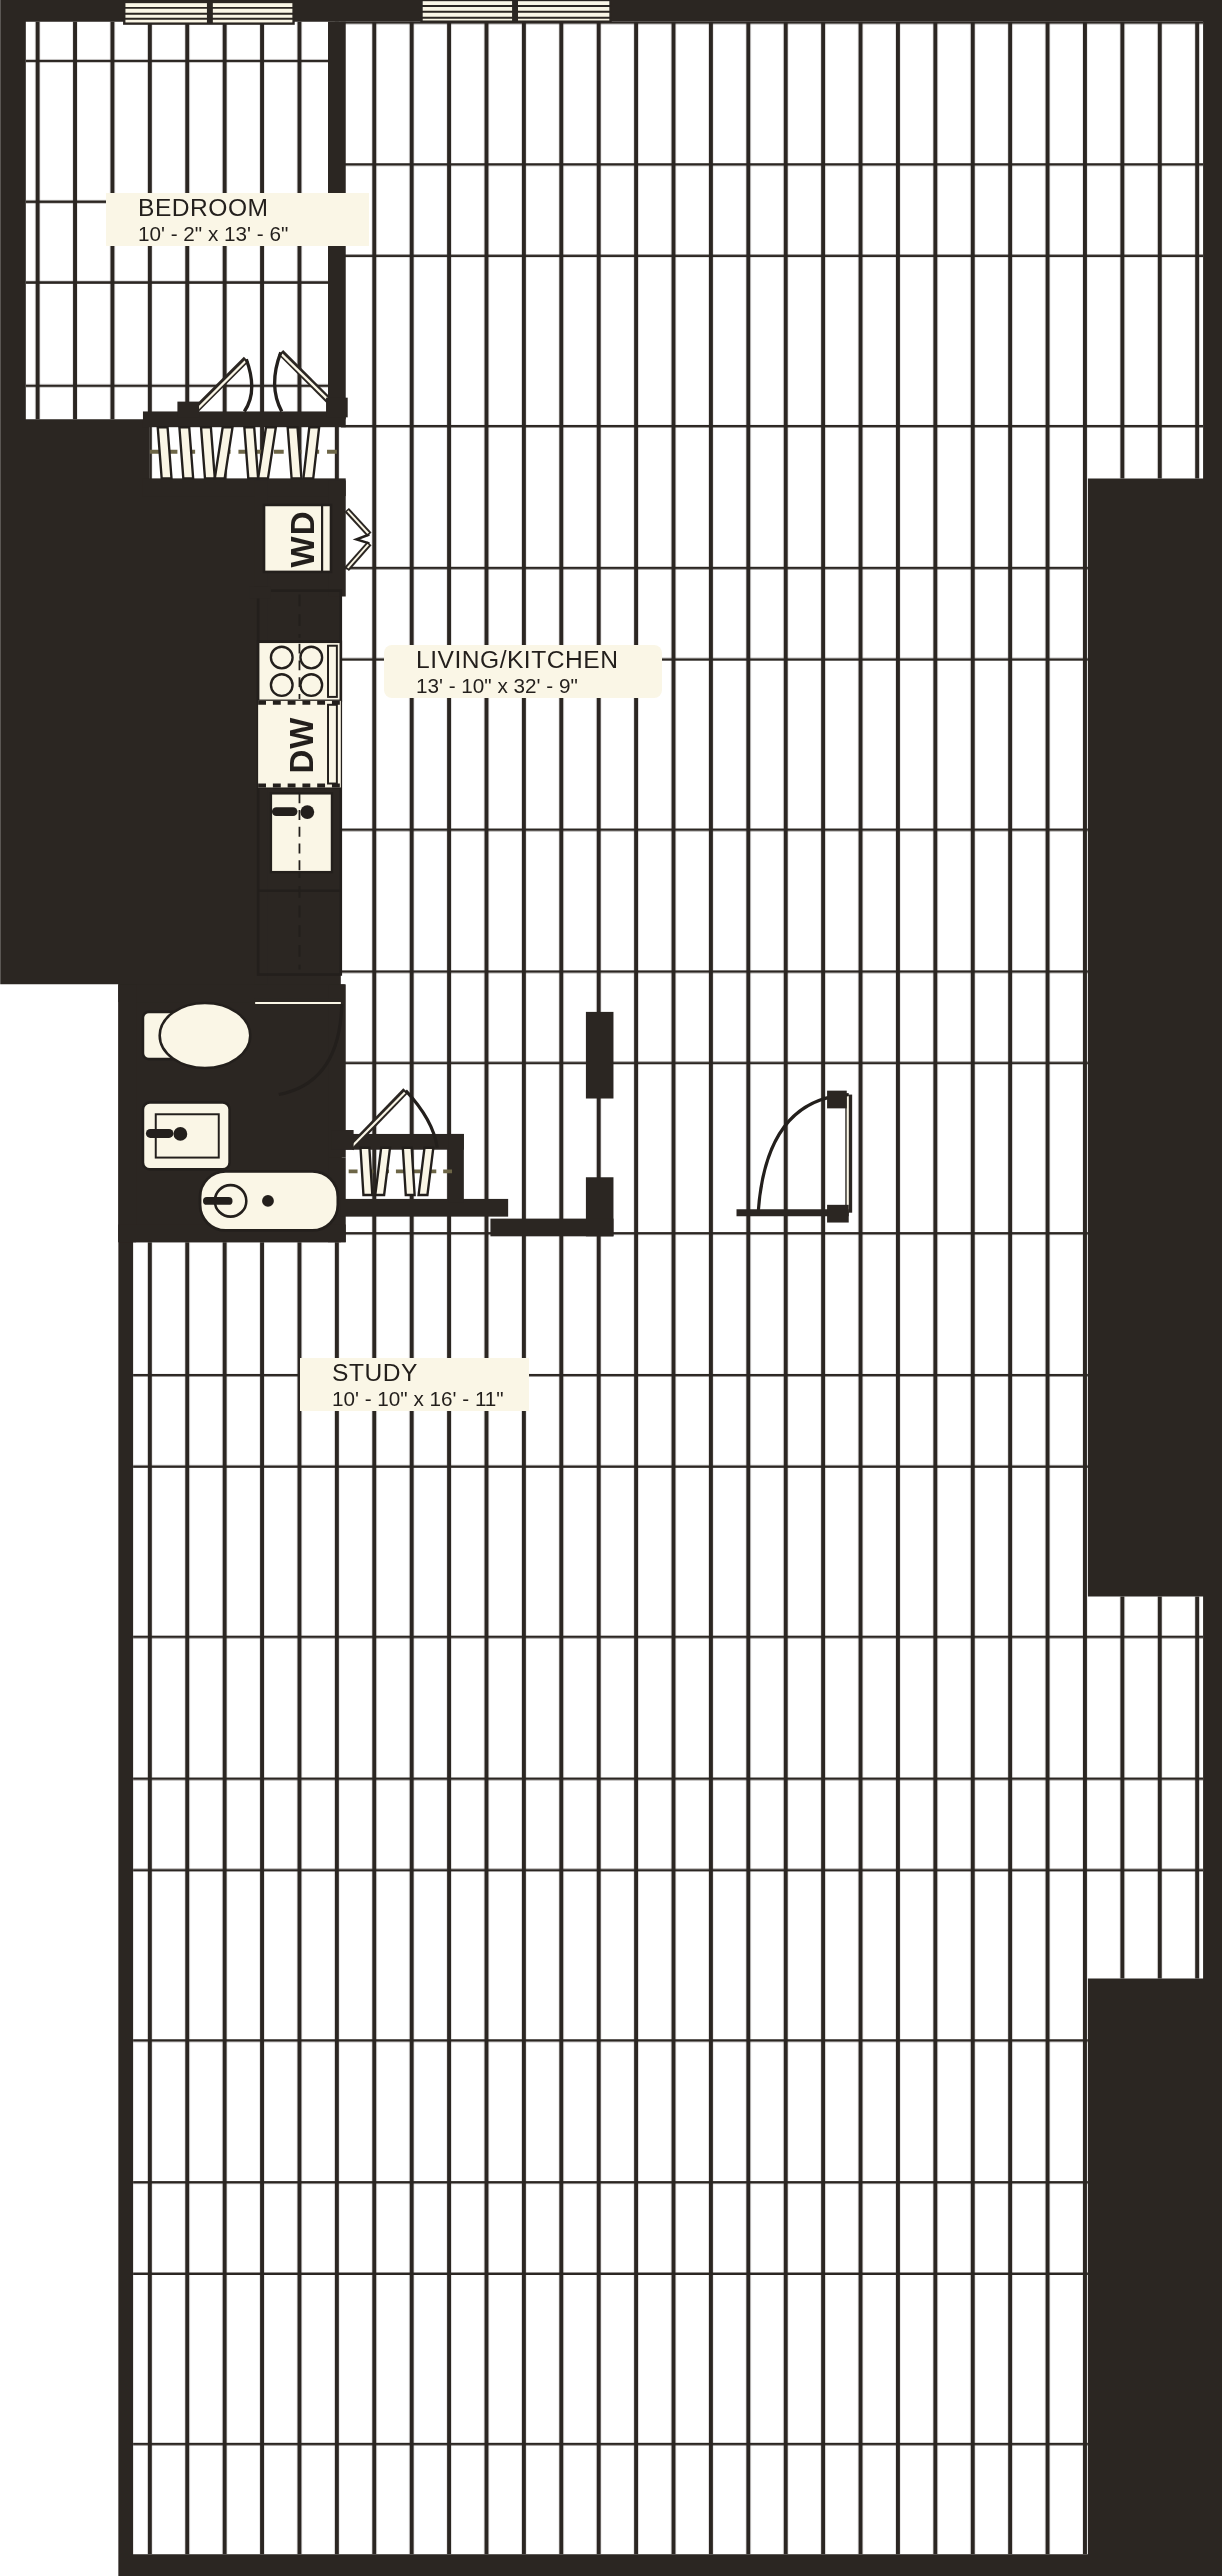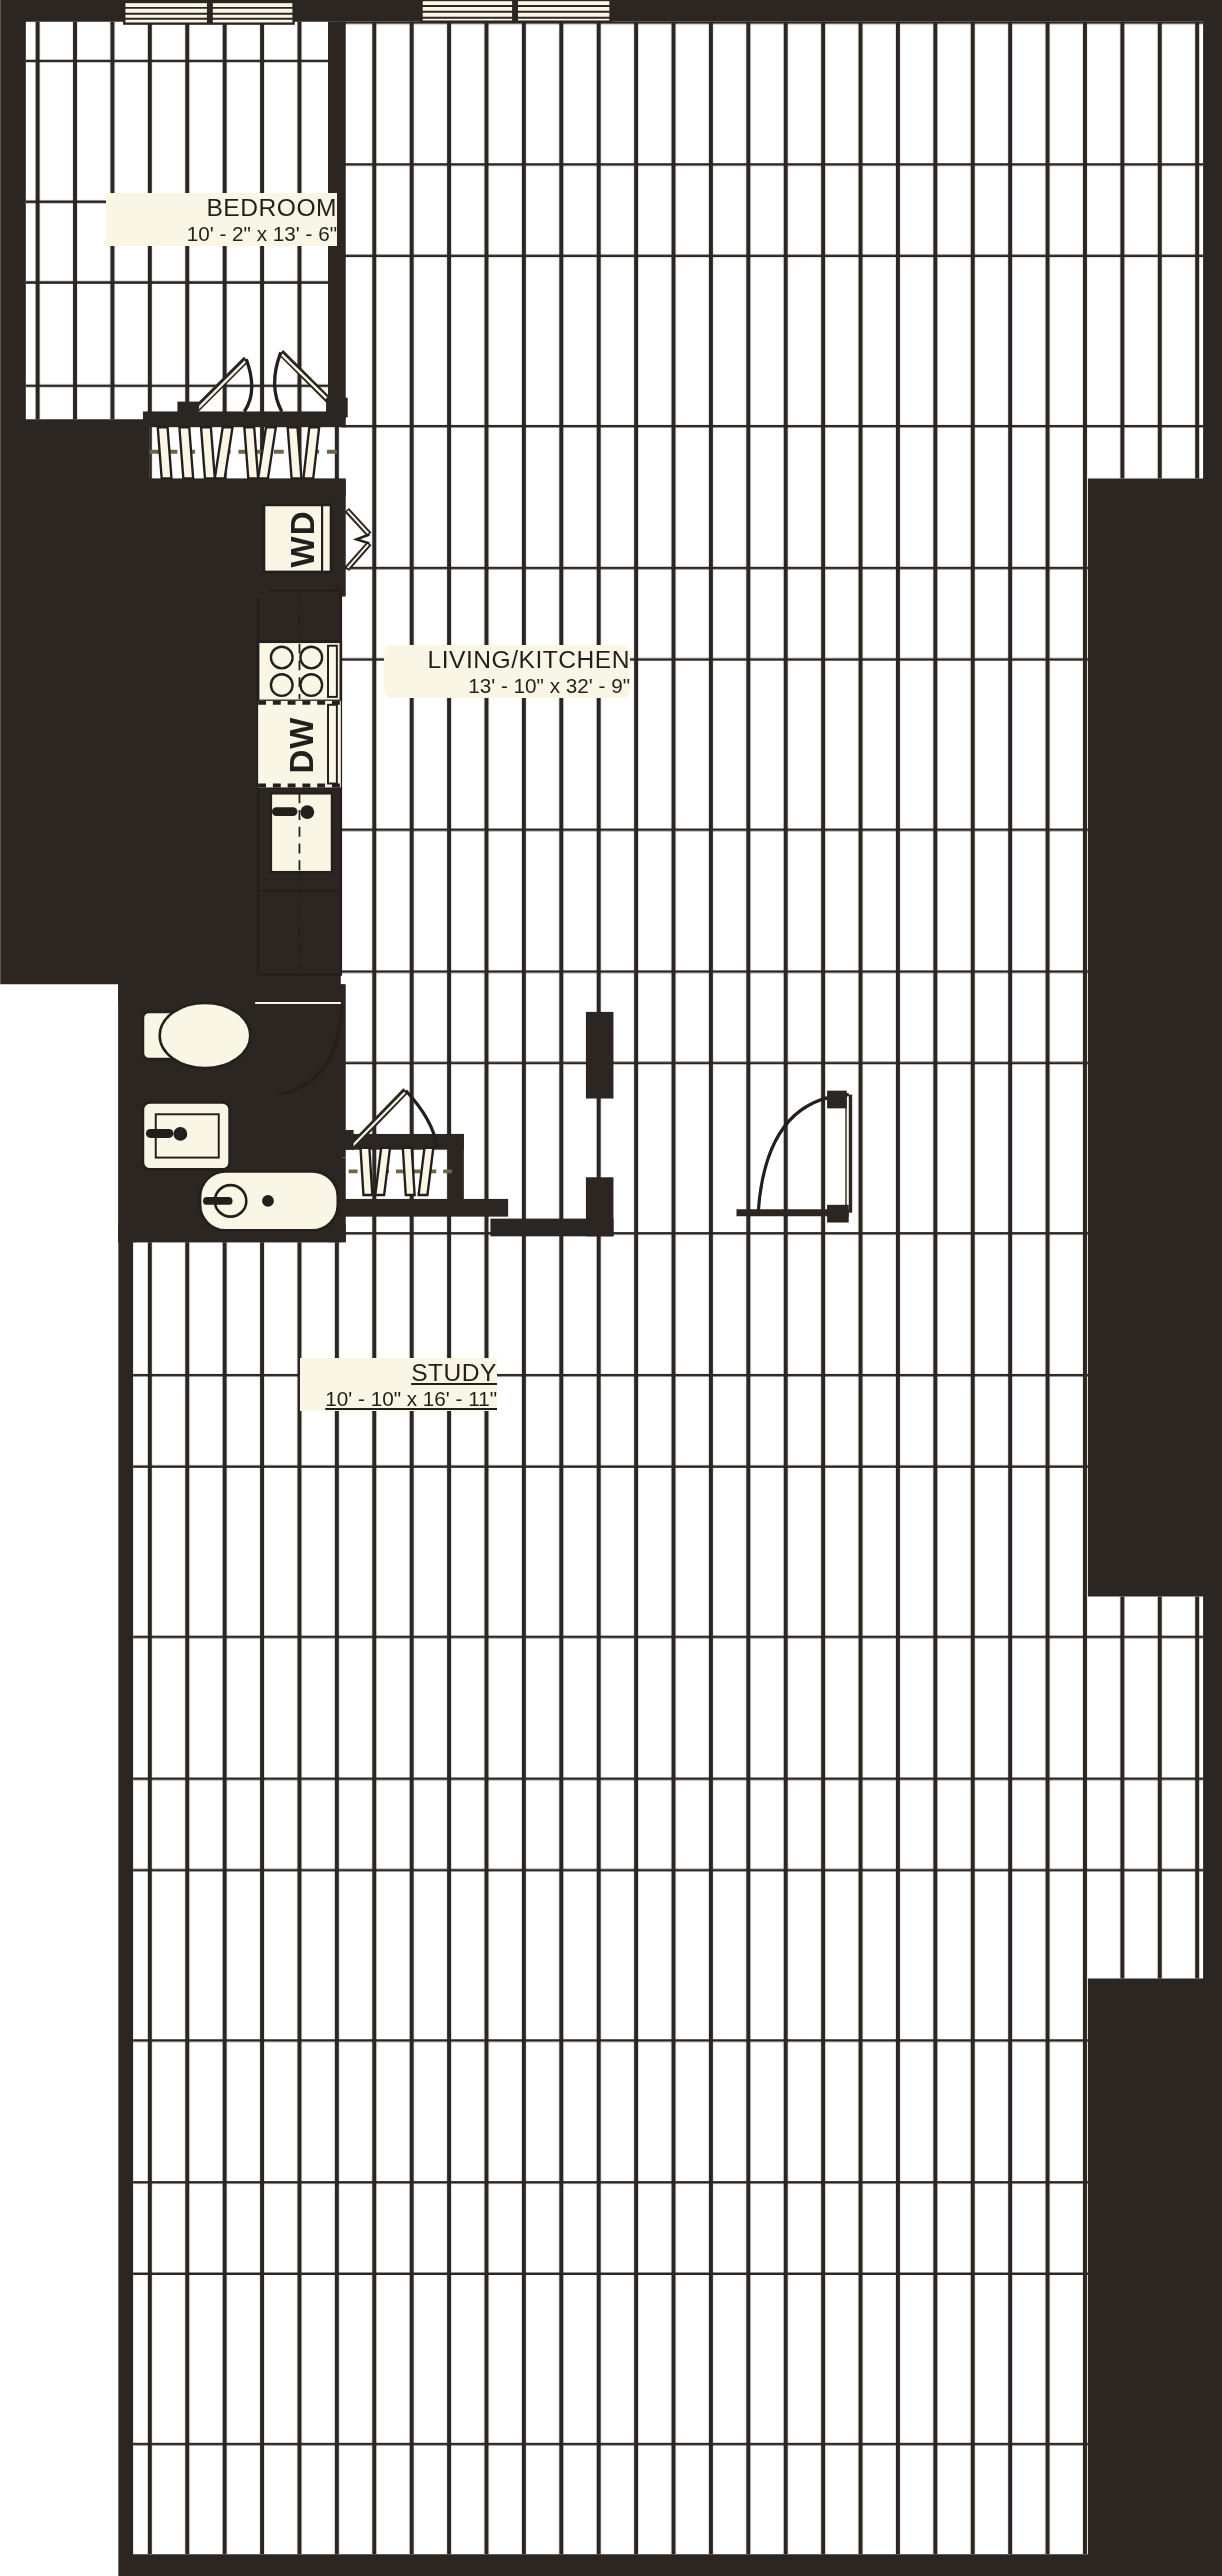--- a/index.html
+++ b/index.html
@@ -1,20 +1,20 @@
 <!DOCTYPE html>
 <html><head>
 <meta charset="utf-8">
 <style>
   html,body{margin:0;padding:0;background:#ffffff;}
   body{font-family:"Liberation Sans",sans-serif;}
   #stage{position:relative;width:1223px;height:2576px;background:#ffffff;overflow:hidden;}
   #plan{position:absolute;left:0;top:0;}
-  .roomlabel{position:absolute;background:#faf6e6;text-align:right;color:#231f1c;
-             line-height:1.18;white-space:nowrap;pointer-events:none;}
+  .roomlabel{position:absolute;background:#faf6e6;text-align:left;color:#231f1c;
+             line-height:1.18;white-space:nowrap;pointer-events:none;padding-left:32px;}
   .roomlabel .nm{display:block;font-size:24.6px;letter-spacing:0.5px;}
   .roomlabel .dm{display:block;font-size:20.7px;}
   .applabel{position:absolute;color:#231f1c;font-size:33px;font-weight:600;letter-spacing:1px;
             transform-origin:center center;white-space:nowrap;}
 </style>
 </head>
 <body>
 
 <div id="stage">
 
@@ -247,21 +247,21 @@
 <div class="roomlabel" style="left:106px;top:193px;width:231px;">
   <span class="nm">BEDROOM</span>
   <span class="dm">10' - 2" x 13' - 6"</span>
 </div>
 
 <div class="roomlabel" style="left:384px;top:645px;width:246px;border-radius:8px;">
   <span class="nm">LIVING/KITCHEN</span>
   <span class="dm">13' - 10" x 32' - 9"</span>
 </div>
 
-<div class="roomlabel" style="left:300px;top:1358px;width:197px;text-decoration:underline;">
+<div class="roomlabel" style="left:300px;top:1358px;width:197px;">
   <span class="nm">STUDY</span>
   <span class="dm">10' - 10" x 16' - 11"</span>
 </div>
 
 <div class="applabel" style="left:275px;top:520px;transform:rotate(-90deg);">WD</div>
 
 <div class="applabel" style="left:274px;top:726px;transform:rotate(-90deg);">DW</div>
 
 </div>
 

